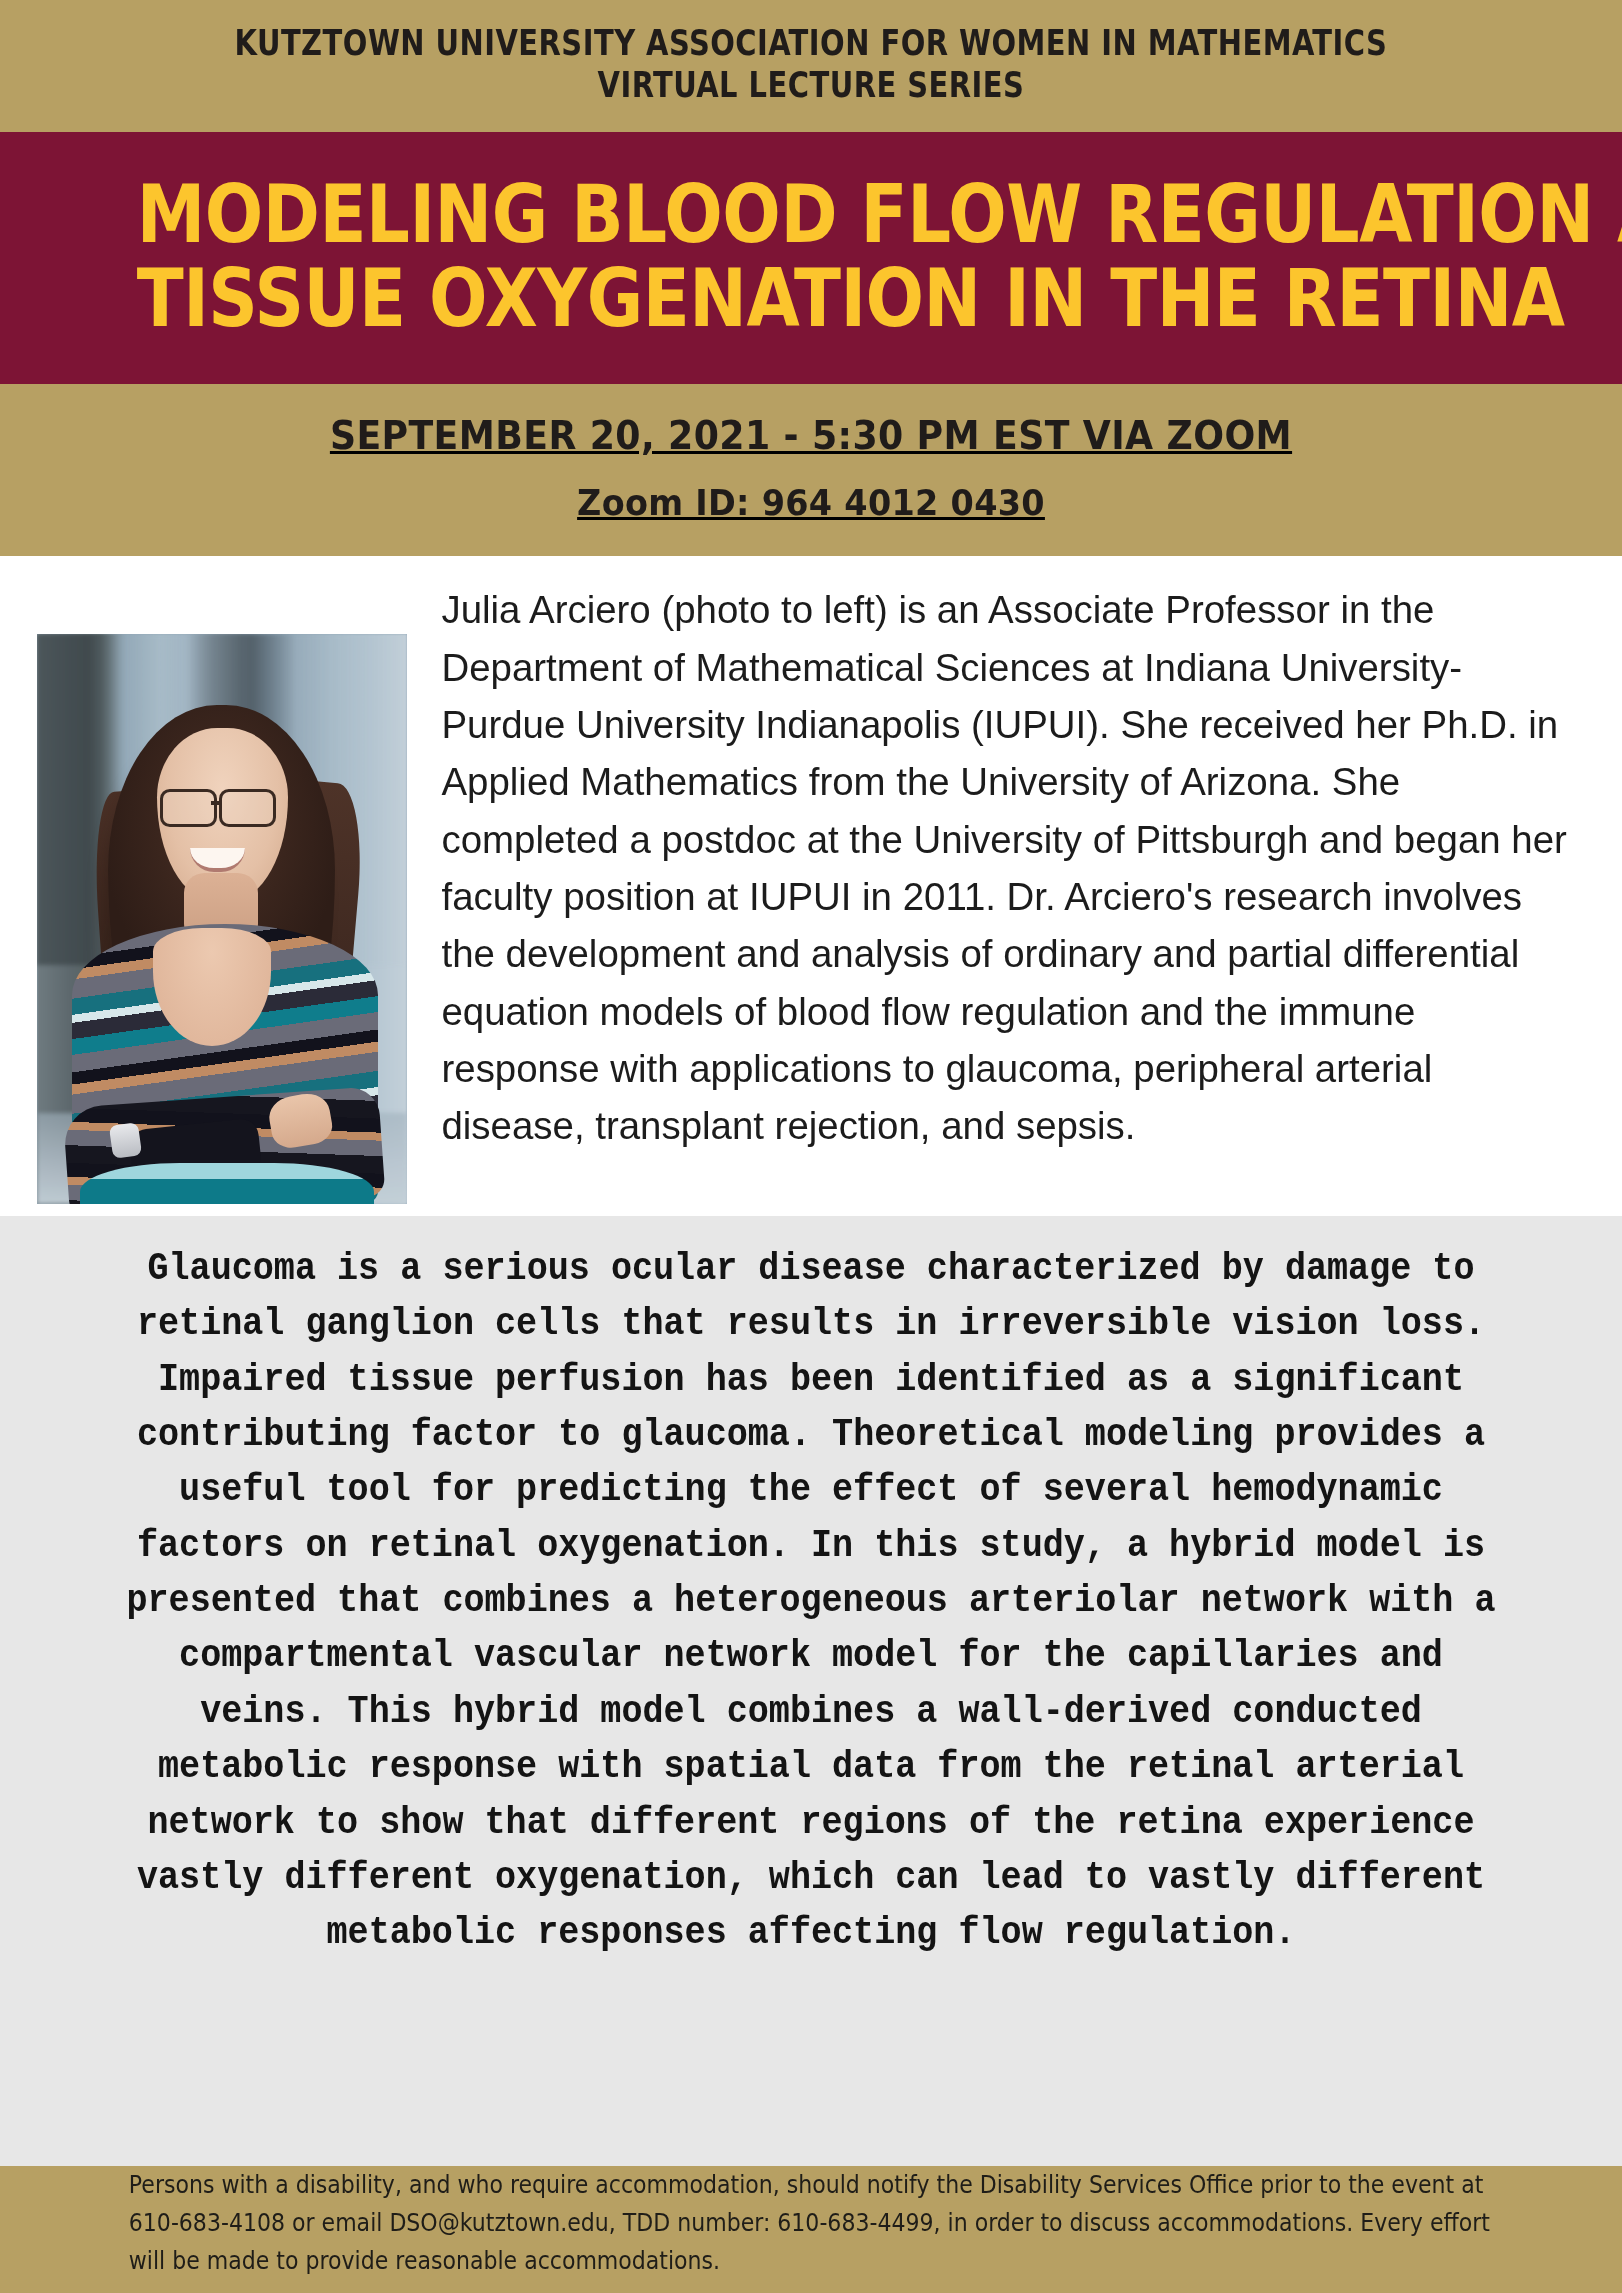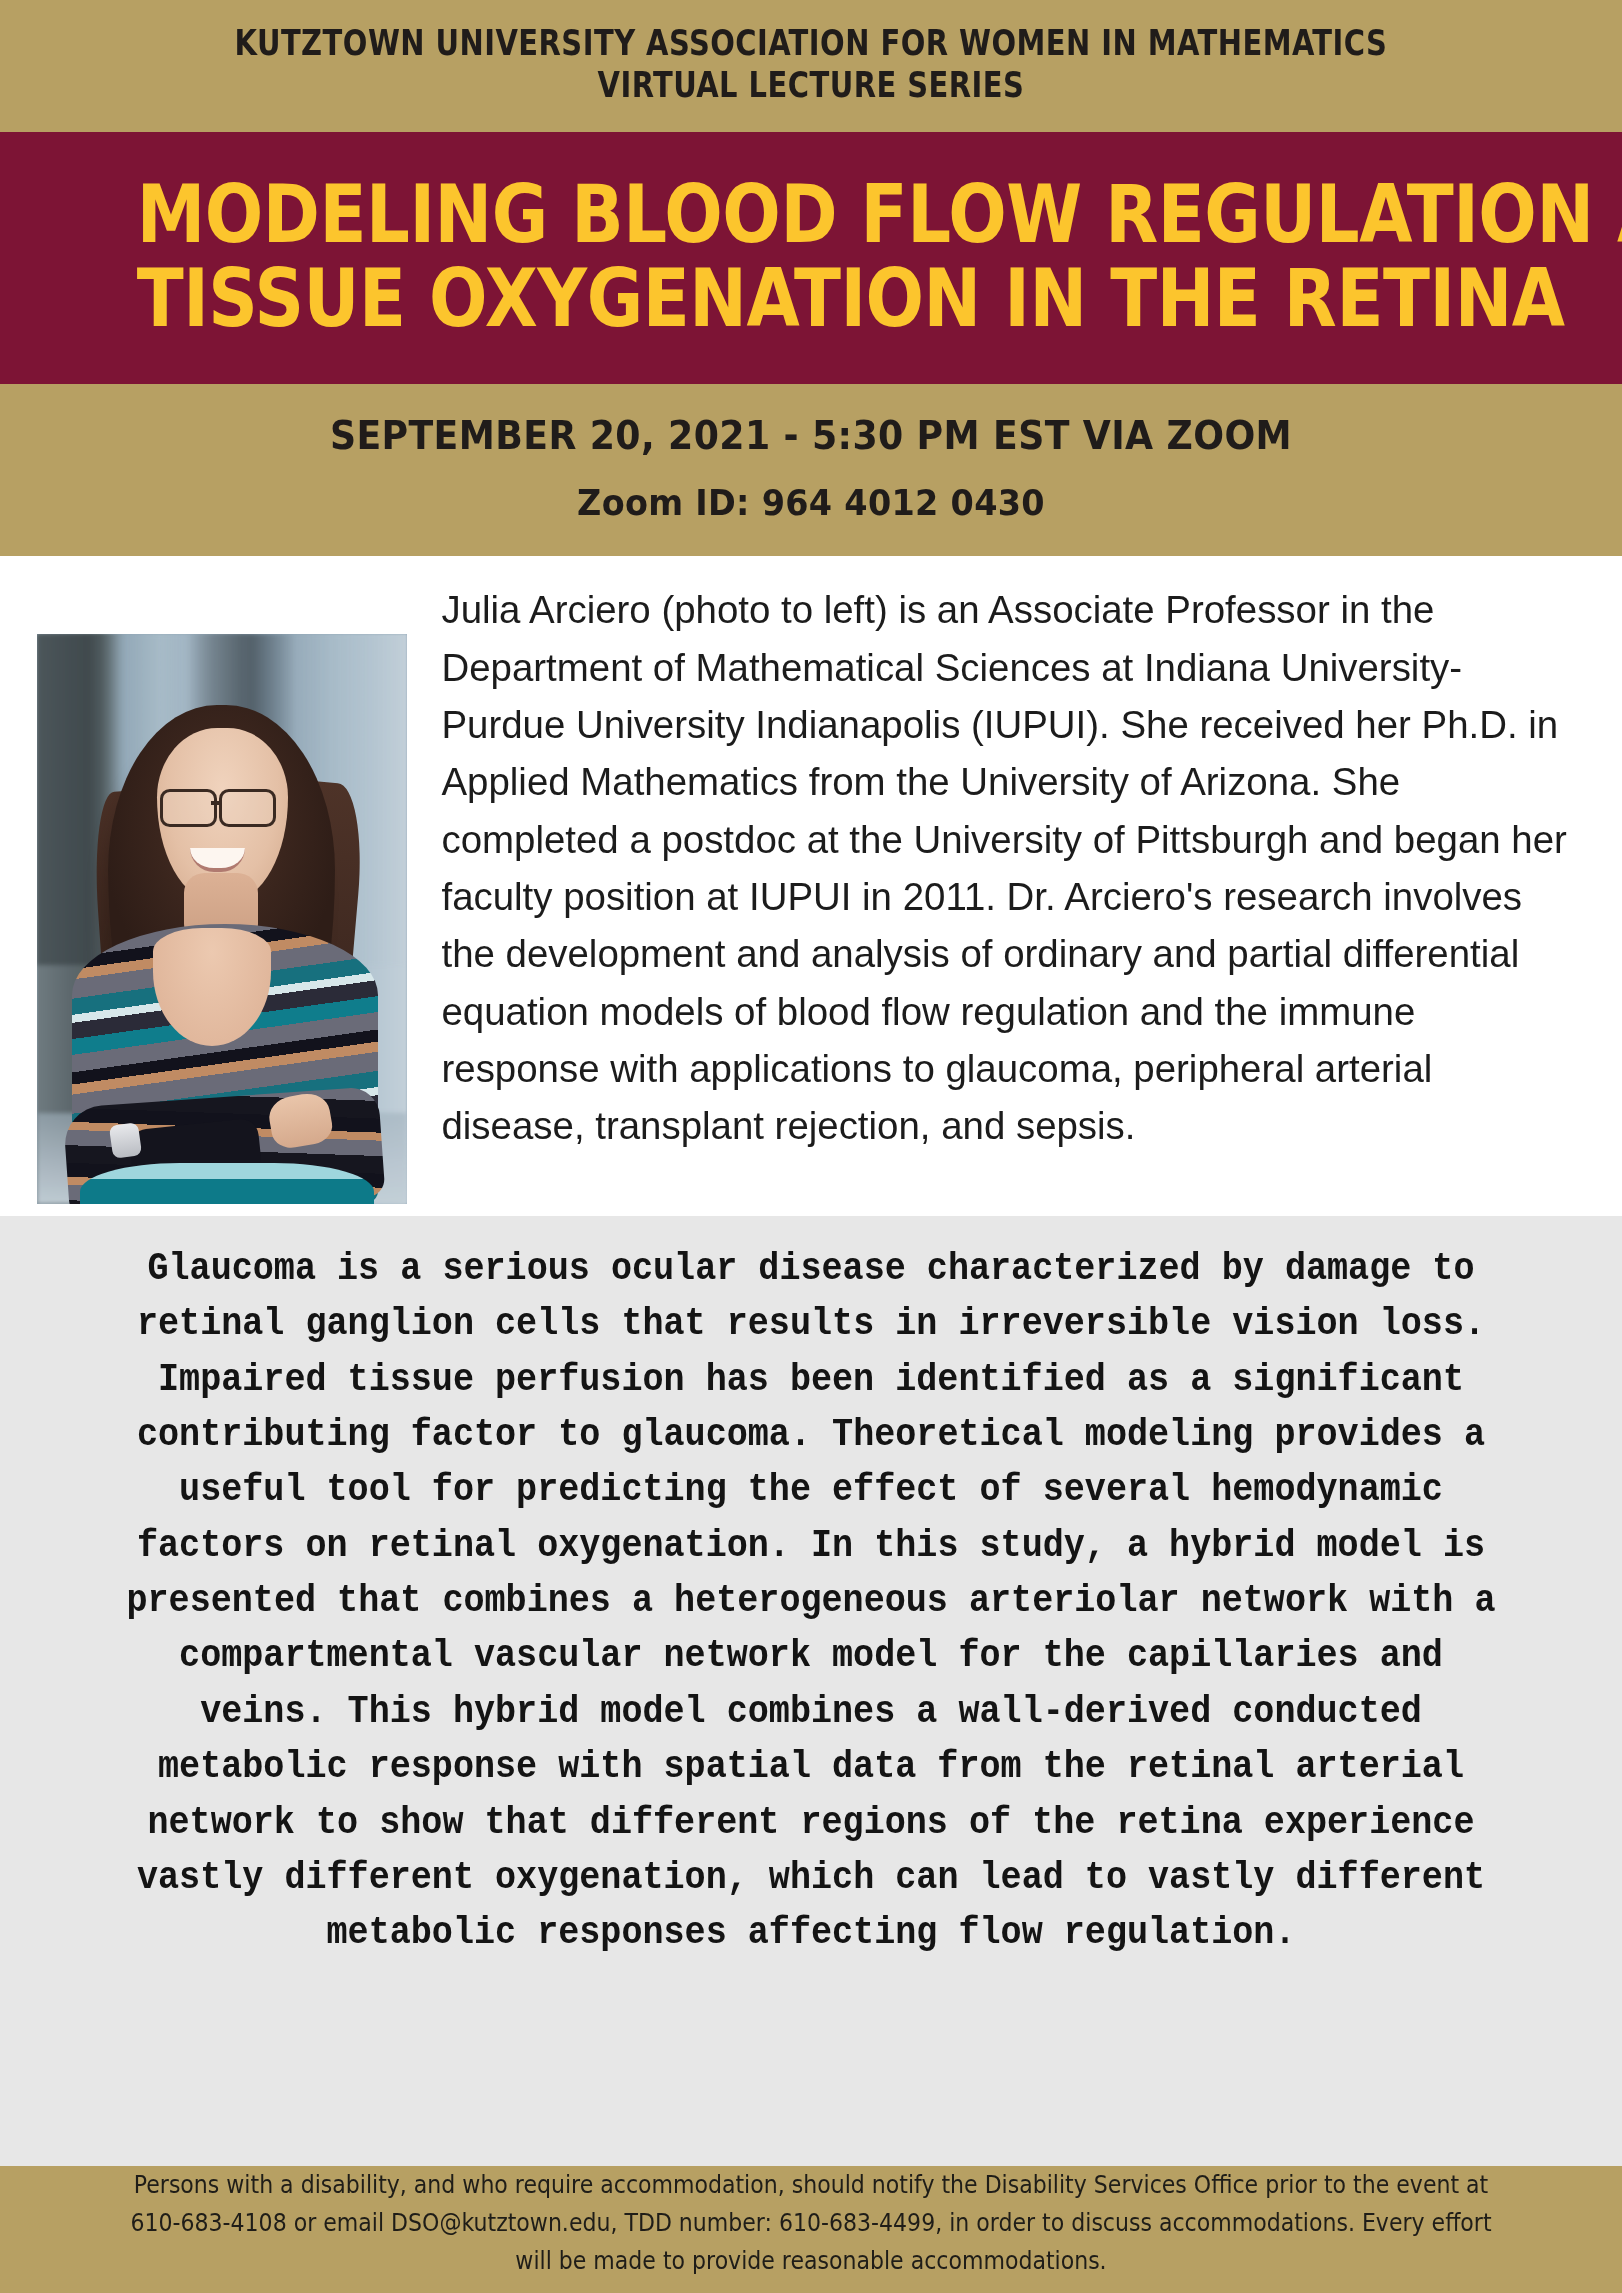--- a/index.html
+++ b/index.html
@@ -56,20 +56,21 @@
     transform: scaleX(0.86);
     transform-origin: center;
     white-space: nowrap;
   }
 
   
   .band-date {
     background: #b7a063;
     padding: 29px 39px 33px 39px;
     text-align: center;
+    text-decoration: underline;
   }
   .date-line {
     font-family: "DejaVu Sans", sans-serif;
     font-weight: bold;
     color: #201c1a;
     font-size: 39px;
     letter-spacing: 0.4px;
     line-height: 1.2;
     transform: scaleX(0.93);
     transform-origin: center;
@@ -313,21 +314,20 @@
     font-weight: bold;
     font-size: 40px;
     color: #1a1a1a;
     transform: scaleX(0.88);
     transform-origin: center;
   }
 
   
   .band-disclaimer {
     background: #b7a063;
-    text-align: center;
     padding: 0 53px 13.7px 53px;
   }
   .disclaimer-text {
     font-family: "DejaVu Sans", sans-serif;
     font-size: 24.5px;
     line-height: 1.55;
     color: #1f1d18;
     transform: scaleX(0.90);
     transform-origin: center top;
   }

